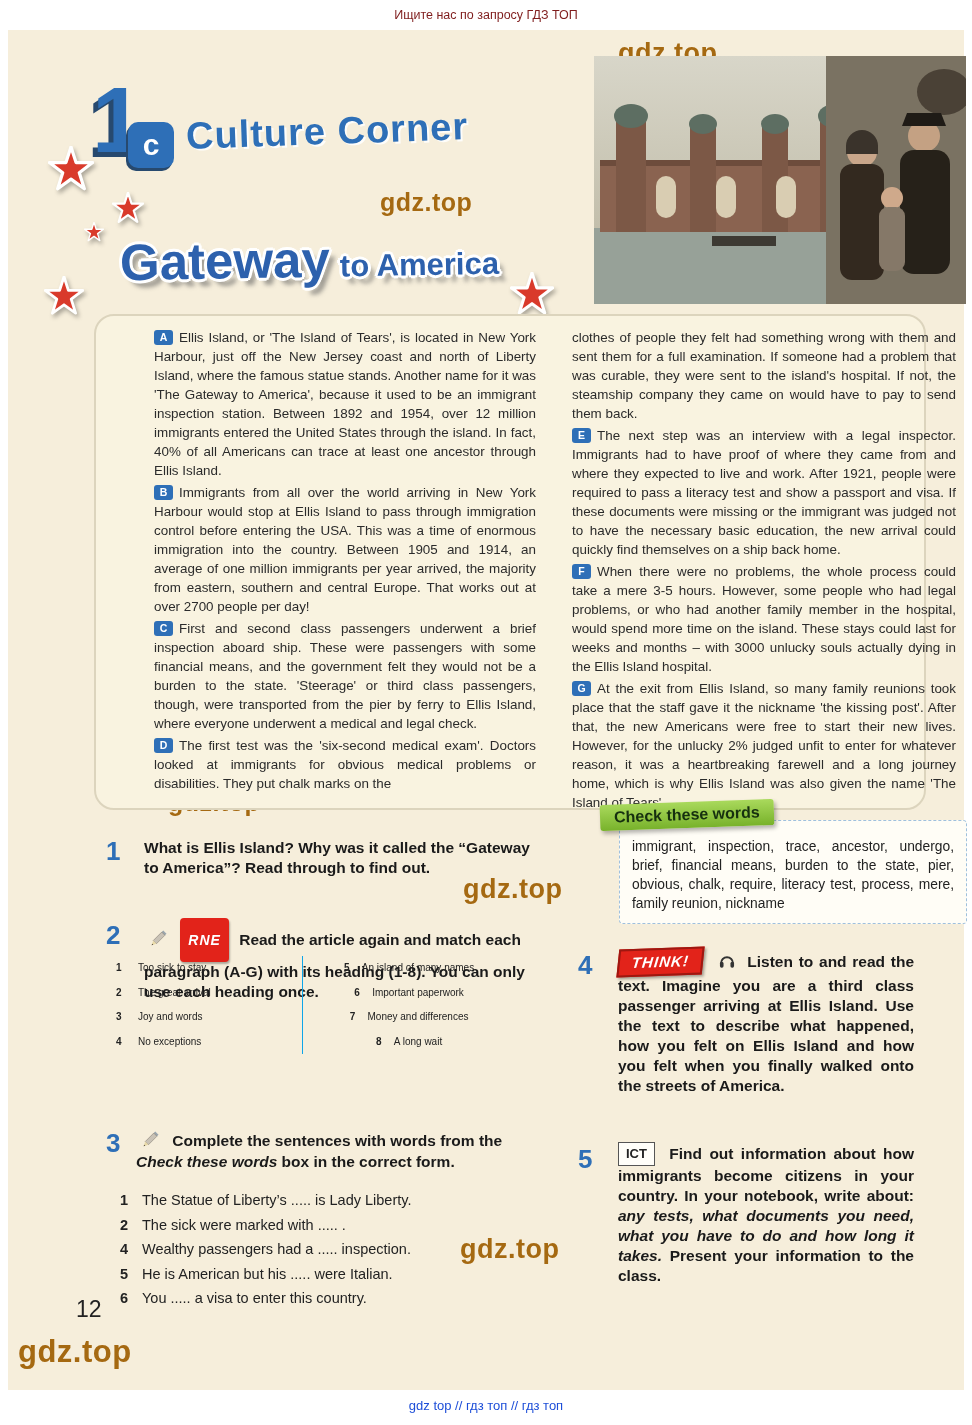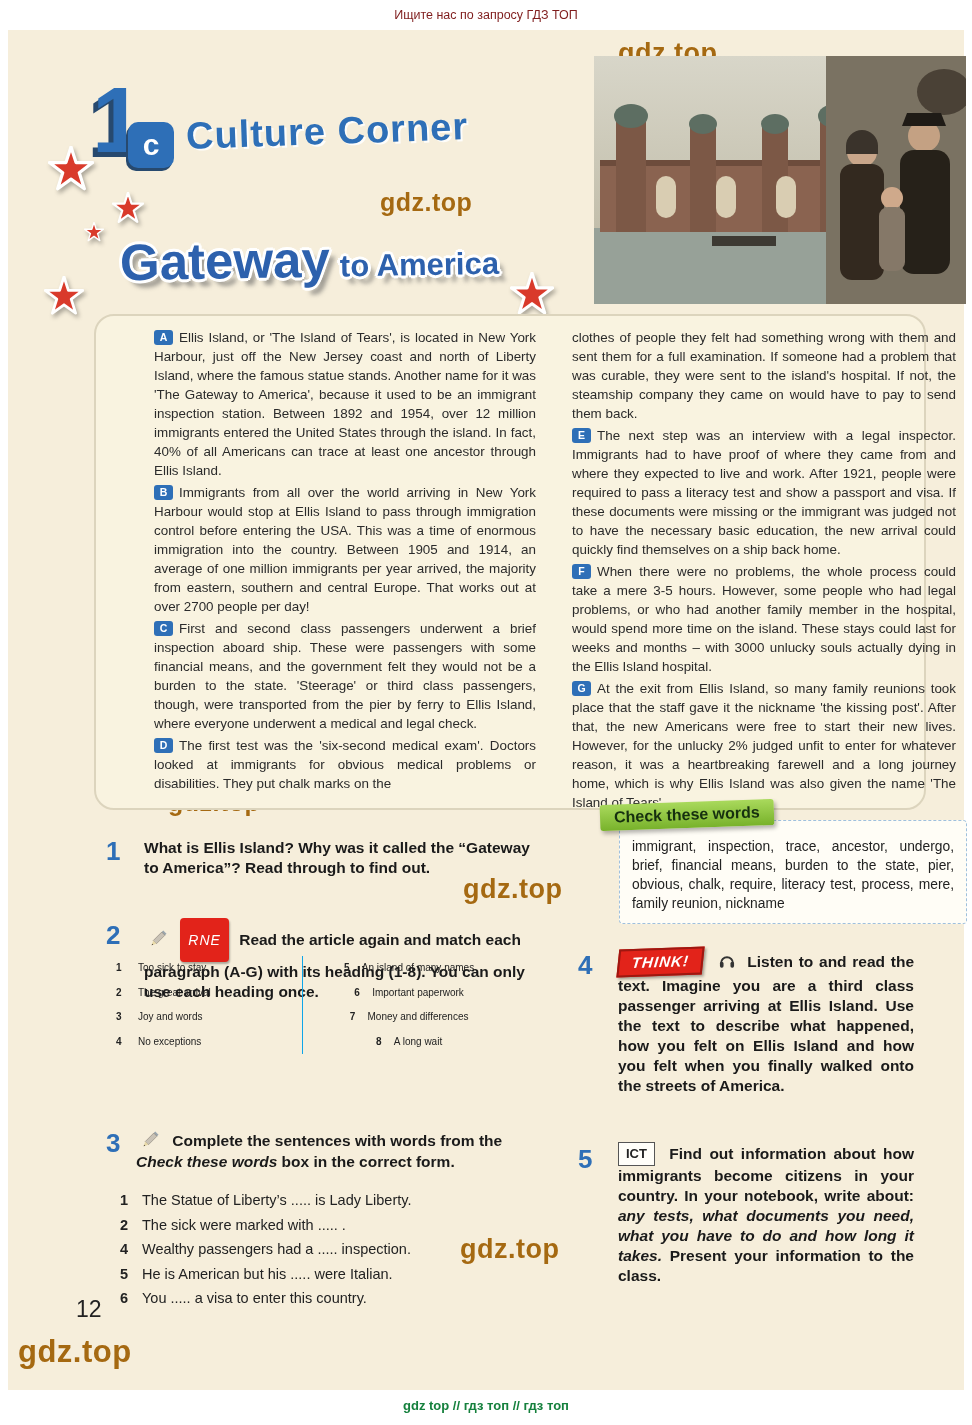--- a/index.html
+++ b/index.html
@@ -65,42 +65,42 @@
 
   .ex-block{font-weight:bold;color:#1a1a1a;font-size:15.5px;line-height:20px;text-align:left;}
   .ex1-text{left:144px;top:838px;width:400px;}
   .ex2-text{left:144px;top:918px;width:398px;}
   .ex3-text{left:136px;top:1128px;width:400px;}
   .ex4-text{left:618px;top:948px;width:296px;text-align:justify;}
   .ex5-text{left:618px;top:1142px;width:296px;text-align:justify;}
   .italic{font-style:italic;}
 
   .pencil-icon{display:inline-block;width:28px;height:24px;vertical-align:-6px;margin-right:4px;}
-  .rne-badge{display:inline-block;background:#e2231a;color:#fff;font-weight:normal;font-style:italic;
+  .rne-badge{display:inline-block;background:#e2231a;color:#fff;font-weight:bold;font-style:italic;
     font-size:14px;padding:12px 8px;border-radius:4px;margin-right:6px;letter-spacing:1px;
     box-shadow:1px 2px 2px rgba(0,0,0,.3);}
   .think-badge{display:inline-block;background:#e2231a;color:#fff;font-weight:bold;font-style:italic;
     font-size:15px;padding:2px 12px;transform:skew(-8deg) rotate(-2deg);border:2px solid #9e1710;
     margin-right:8px;letter-spacing:1px;box-shadow:2px 2px 3px rgba(0,0,0,.35);}
   .ict-badge{display:inline-block;border:1.6px solid #555;background:#fffef9;color:#222;
     font-weight:600;font-size:13px;padding:1px 7px;margin-right:7px;vertical-align:1px;}
   .headphones-icon{display:inline-block;width:20px;height:18px;vertical-align:-3px;margin-right:5px;}
 
   .headings{left:116px;top:956px;width:406px;display:flex;font-size:10px;color:#222;}
   .hcol{width:186px;}
   .hcol+.hcol{border-left:1px solid #0ea5e9;padding-left:5px;width:198px;text-align:center;}
   .hrow{line-height:24.5px;white-space:nowrap;}
   .hnum{font-weight:bold;display:inline-block;min-width:14px;margin-right:8px;}
 
   .sentences{left:120px;top:1188px;font-size:14.5px;color:#222;}
   .srow{line-height:24.5px;display:flex;}
   .snum{font-weight:bold;width:22px;flex:none;}
 
   .page-number{left:76px;top:1296px;font-size:23px;color:#222;}
-  .footer{left:0;right:0;top:1398px;text-align:center;font-size:13px;color:#15803d;font-weight:700;}
+  .footer{left:0;right:0;top:1398px;text-align:center;font-size:13px;color:#1d4ed8;font-weight:400;}
 </style>
 </head>
 <body>
 
 <div class="canvas">
 
   <div class="abs top-note">Ищите нас по запросу ГДЗ ТОП</div>
   <div class="abs page-bg"></div>
 
   <div class="abs wm wm-1">gdz.top</div>

